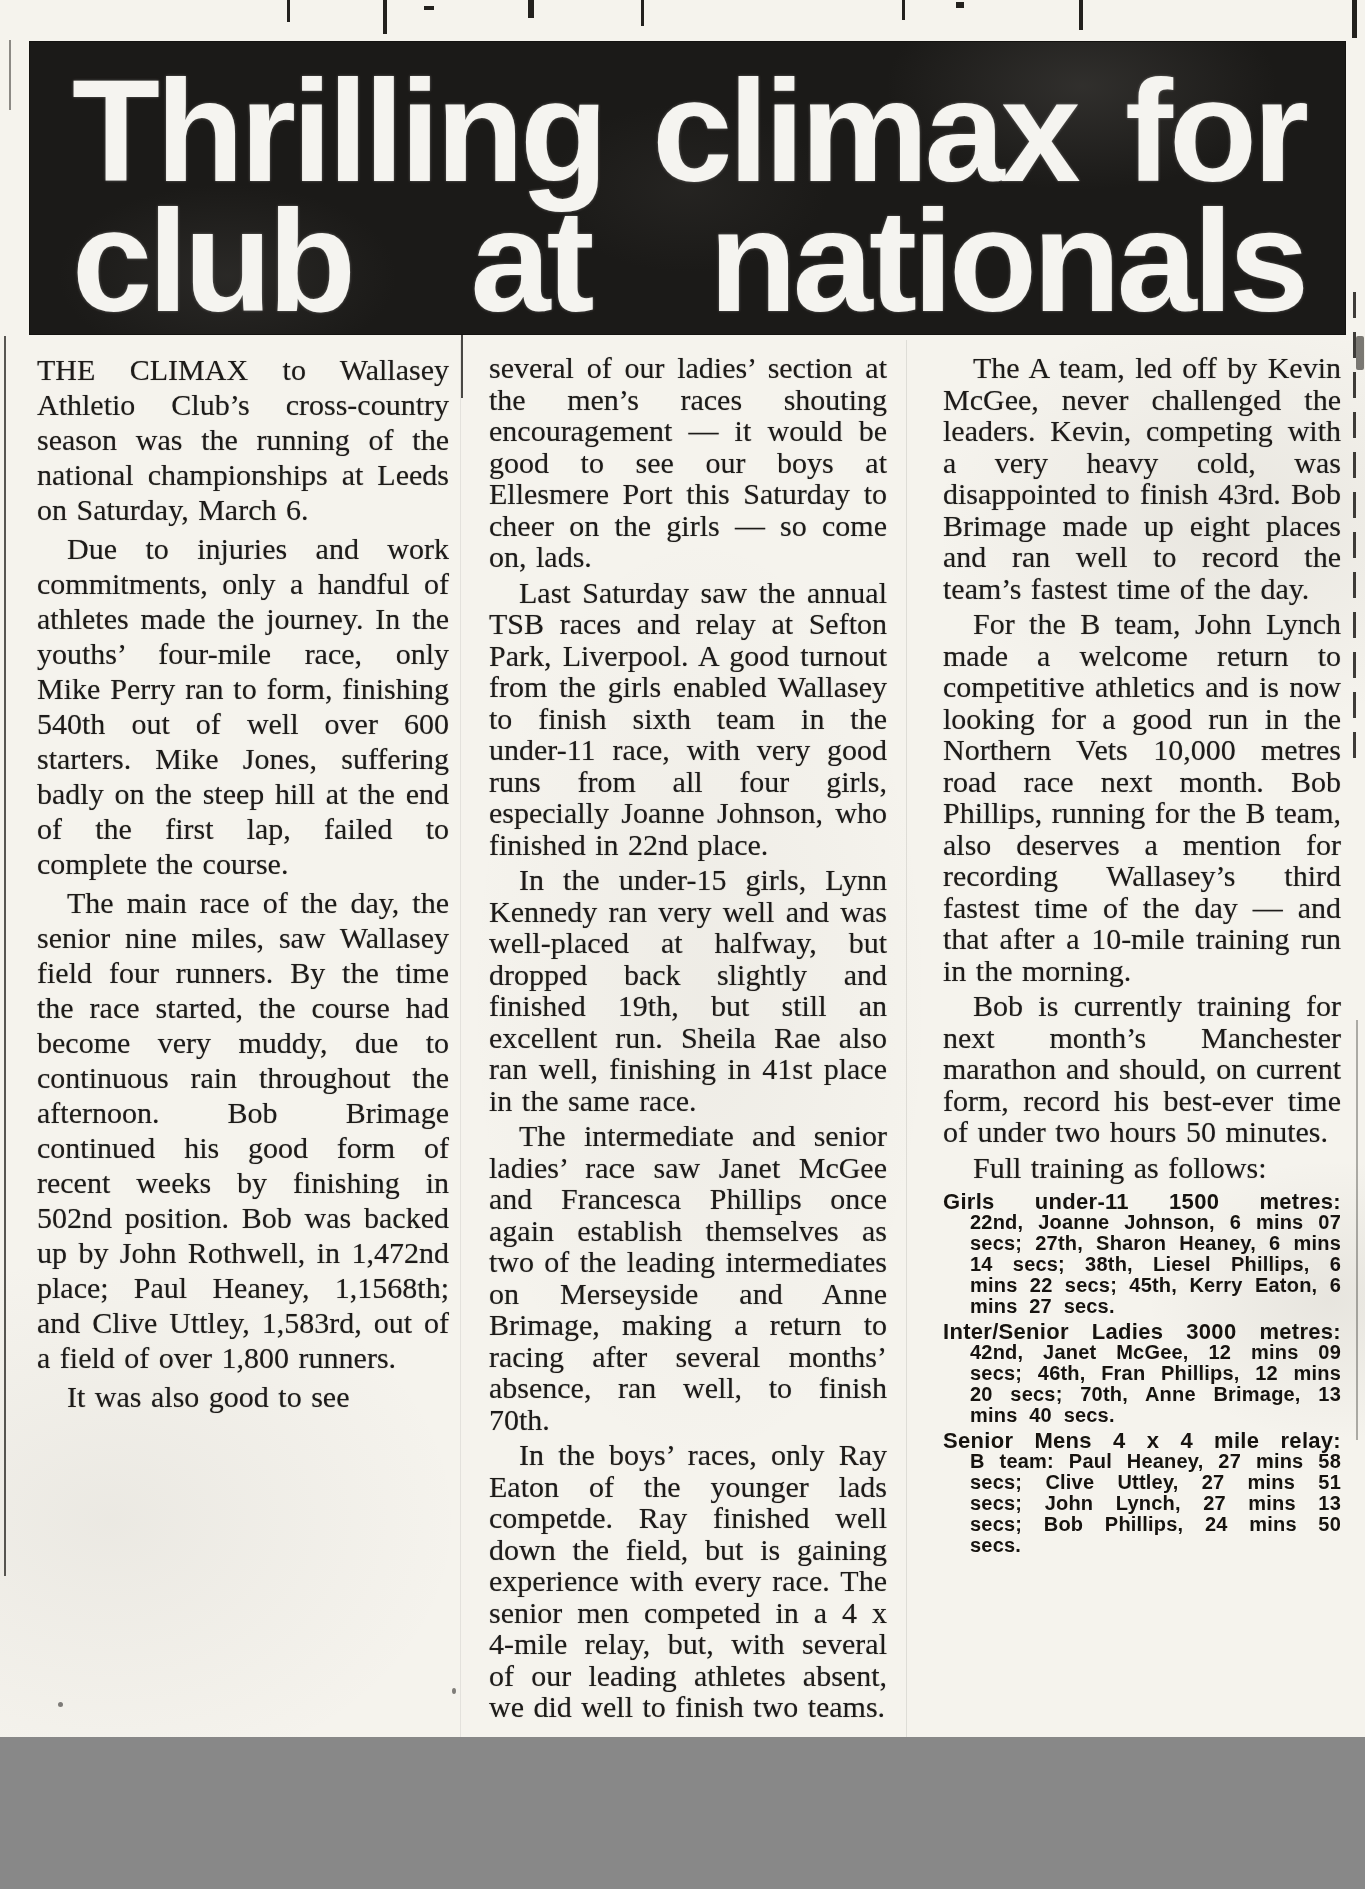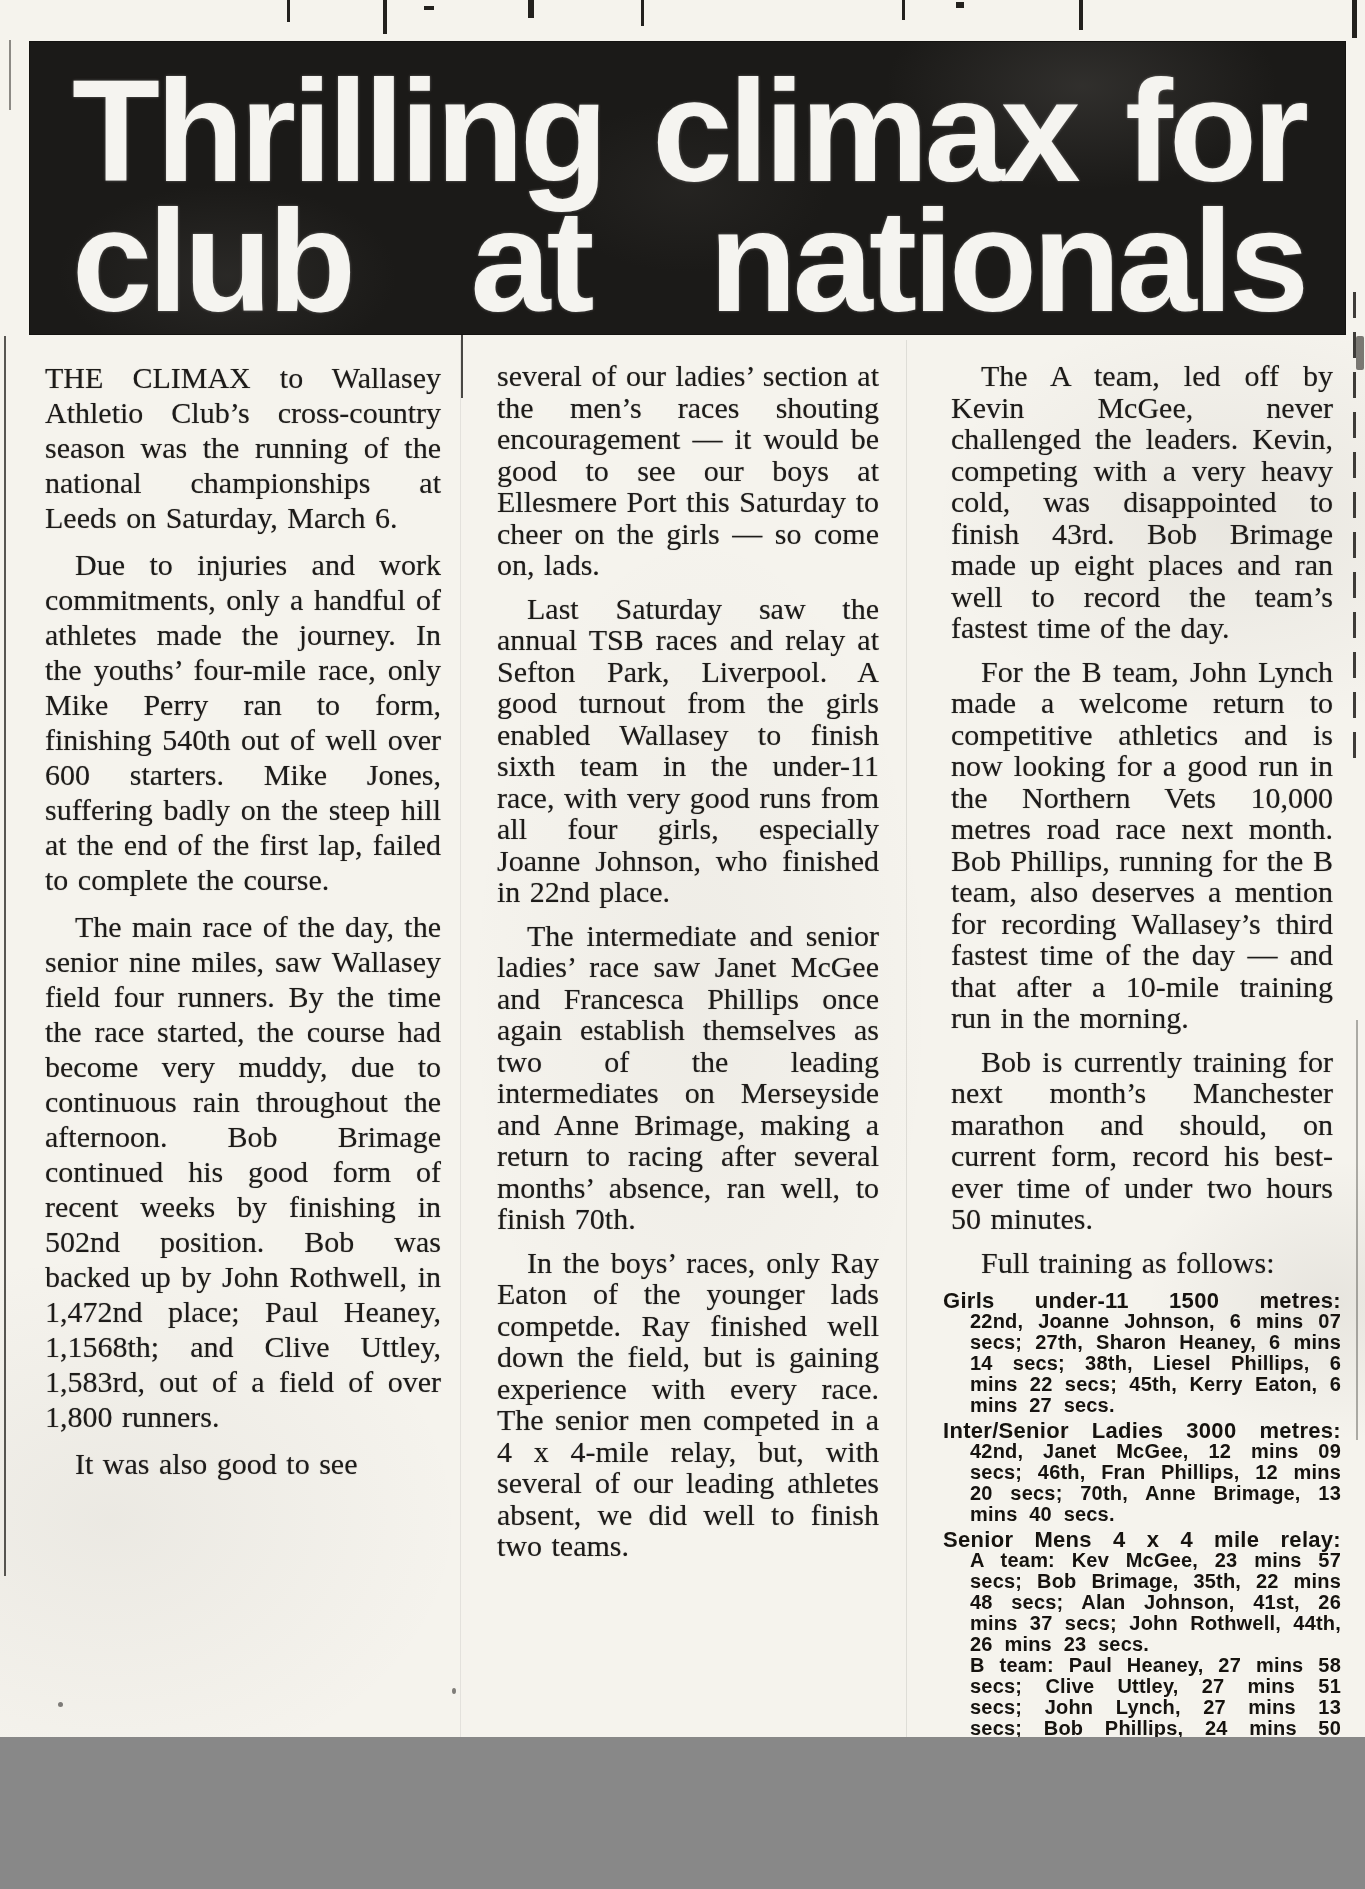--- a/index.html
+++ b/index.html
@@ -31,21 +31,21 @@
     text-shadow:0 0 3px rgba(245,244,240,.35);
     white-space:normal;
   }
   
   .columns{position:absolute;left:33px;top:348px;width:1312px;display:flex;}
   .col{box-sizing:border-box;}
   .col-1{width:420px;margin-right:32px;}
   .col-2{width:406px;margin-right:48px;}
   .col-3{width:406px;}
   .col p{
-    margin:12px;font-size:30px;color:#1d1b19;text-align:justify;
+    margin:4px;font-size:30px;color:#1d1b19;text-align:justify;
     text-shadow:0 0 1px rgba(25,22,20,.45);
     word-spacing:2px;
   }
   .col-1 p{line-height:35px;}
   .col-2 p{line-height:31.5px;}
   .col-3 p{line-height:31.5px;}
   .ind{text-indent:30px;}
   
   .results{
     margin-top:8px;font-family:"Liberation Sans", sans-serif;font-weight:bold;
@@ -113,20 +113,21 @@
     <div class="col col-1">
       <p>THE CLIMAX to Wallasey Athletio Club’s cross-country season was the running of the national championships at Leeds on Saturday, March 6.</p>
       <p class="ind">Due to injuries and work commitments, only a handful of athletes made the journey. In the youths’ four-mile race, only Mike Perry ran to form, finishing 540th out of well over 600 starters. Mike Jones, suffering badly on the steep hill at the end of the first lap, failed to complete the course.</p>
       <p class="ind">The main race of the day, the senior nine miles, saw Wallasey field four runners. By the time the race started, the course had become very muddy, due to continuous rain throughout the afternoon. Bob Brimage continued his good form of recent weeks by finishing in 502nd position. Bob was backed up by John Rothwell, in 1,472nd place; Paul Heaney, 1,1568th; and Clive Uttley, 1,583rd, out of a field of over 1,800 runners.</p>
       <p class="ind">It was also good to see</p>
     </div>
 
     <div class="col col-2">
       <p>several of our ladies’ section at the men’s races shouting encouragement — it would be good to see our boys at Ellesmere Port this Saturday to cheer on the girls — so come on, lads.</p>
       <p class="ind">Last Saturday saw the annual TSB races and relay at Sefton Park, Liverpool. A good turnout from the girls enabled Wallasey to finish sixth team in the under-11 race, with very good runs from all four girls, especially Joanne Johnson, who finished in 22nd place.</p>
+      <p class="ind">In the under-15 girls, Lynn Kennedy ran very well and was well-placed at halfway, but dropped back slightly and finished 19th, but still an excellent run. Sheila Rae also ran well, finishing in 41st place in the same race.</p>
       <p class="ind">The intermediate and senior ladies’ race saw Janet McGee and Francesca Phillips once again establish themselves as two of the leading intermediates on Merseyside and Anne Brimage, making a return to racing after several months’ absence, ran well, to finish 70th.</p>
       <p class="ind">In the boys’ races, only Ray Eaton of the younger lads competde. Ray finished well down the field, but is gaining experience with every race. The senior men competed in a 4 x 4-mile relay, but, with several of our leading athletes absent, we did well to finish two teams.</p>
     </div>
 
     <div class="col col-3">
       <p class="ind">The A team, led off by Kevin McGee, never challenged the leaders. Kevin, competing with a very heavy cold, was disappointed to finish 43rd. Bob Brimage made up eight places and ran well to record the team’s fastest time of the day.</p>
       <p class="ind">For the B team, John Lynch made a welcome return to competitive athletics and is now looking for a good run in the Northern Vets 10,000 metres road race next month. Bob Phillips, running for the B team, also deserves a mention for recording Wallasey’s third fastest time of the day — and that after a 10-mile training run in the morning.</p>
       <p class="ind">Bob is currently training for next month’s Manchester marathon and should, on current form, record his best-ever time of under two hours 50 minutes.</p>
       <p class="ind">Full training as follows:</p>
 
@@ -134,20 +135,19 @@
         <div class="r-entry">
           <div class="r-head">Girls under-11 1500 metres:</div>
           <div class="r-body">22nd, Joanne Johnson, 6 mins 07 secs; 27th, Sharon Heaney, 6 mins 14 secs; 38th, Liesel Phillips, 6 mins 22 secs; 45th, Kerry Eaton, 6 mins 27 secs.</div>
         </div>
         <div class="r-entry">
           <div class="r-head">Inter/Senior Ladies 3000 metres:</div>
           <div class="r-body">42nd, Janet McGee, 12 mins 09 secs; 46th, Fran Phillips, 12 mins 20 secs; 70th, Anne Brimage, 13 mins 40 secs.</div>
         </div>
         <div class="r-entry">
           <div class="r-head">Senior Mens 4 x 4 mile relay:</div>
-          <div class="r-body">A team: Kev McGee, 23 mins 57 secs; Bob Brimage, 35th, 22 mins 48 secs; Alan Johnson, 41st, 26 mins 37 secs; John Rothwell, 44th, 26 mins 23 secs.</div>
           <div class="r-body">B team: Paul Heaney, 27 mins 58 secs; Clive Uttley, 27 mins 51 secs; John Lynch, 27 mins 13 secs; Bob Phillips, 24 mins 50 secs.</div>
         </div>
       </div>
     </div>
 
   </div>
 </div>
 
 </body></html>

